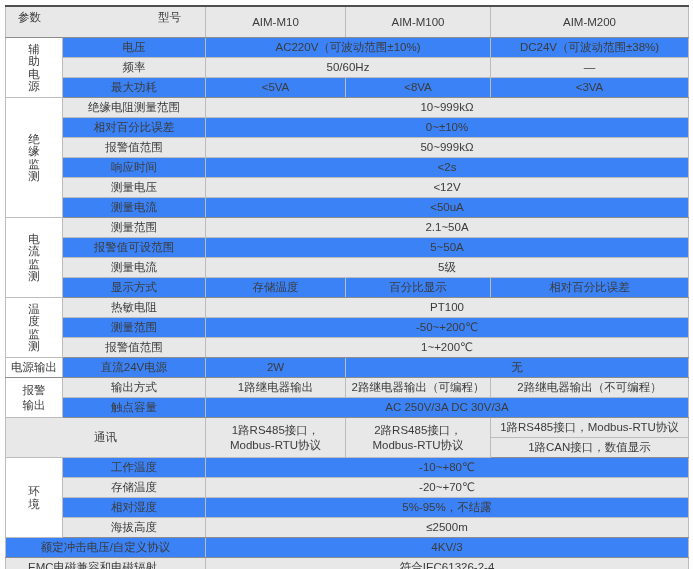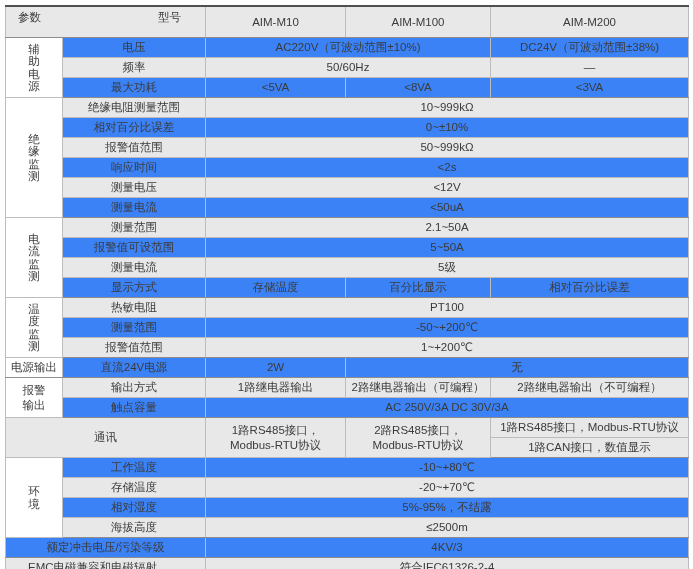--- a/index.html
+++ b/index.html
@@ -185,21 +185,21 @@
   <tr class="w">
     <td>相对湿度</td>
     <td colspan="3">5%-95%，不结露</td>
   </tr>
   <tr class="g sep">
     <td>海拔高度</td>
     <td colspan="3">≤2500m</td>
   </tr>
 
   <tr class="w sep">
-    <th class="merged" colspan="2">额定冲击电压/污染等级</th>
+    <th class="merged" colspan="2">额定冲击电压/自定义协议</th>
     <td colspan="3">4KV/3</td>
   </tr>
   <tr class="g">
     <td class="left-pad" colspan="2">EMC电磁兼容和电磁辐射</td>
     <td colspan="3">符合IEC61326-2-4</td>
   </tr>
 </tbody>
     </table>
 </div>
 

